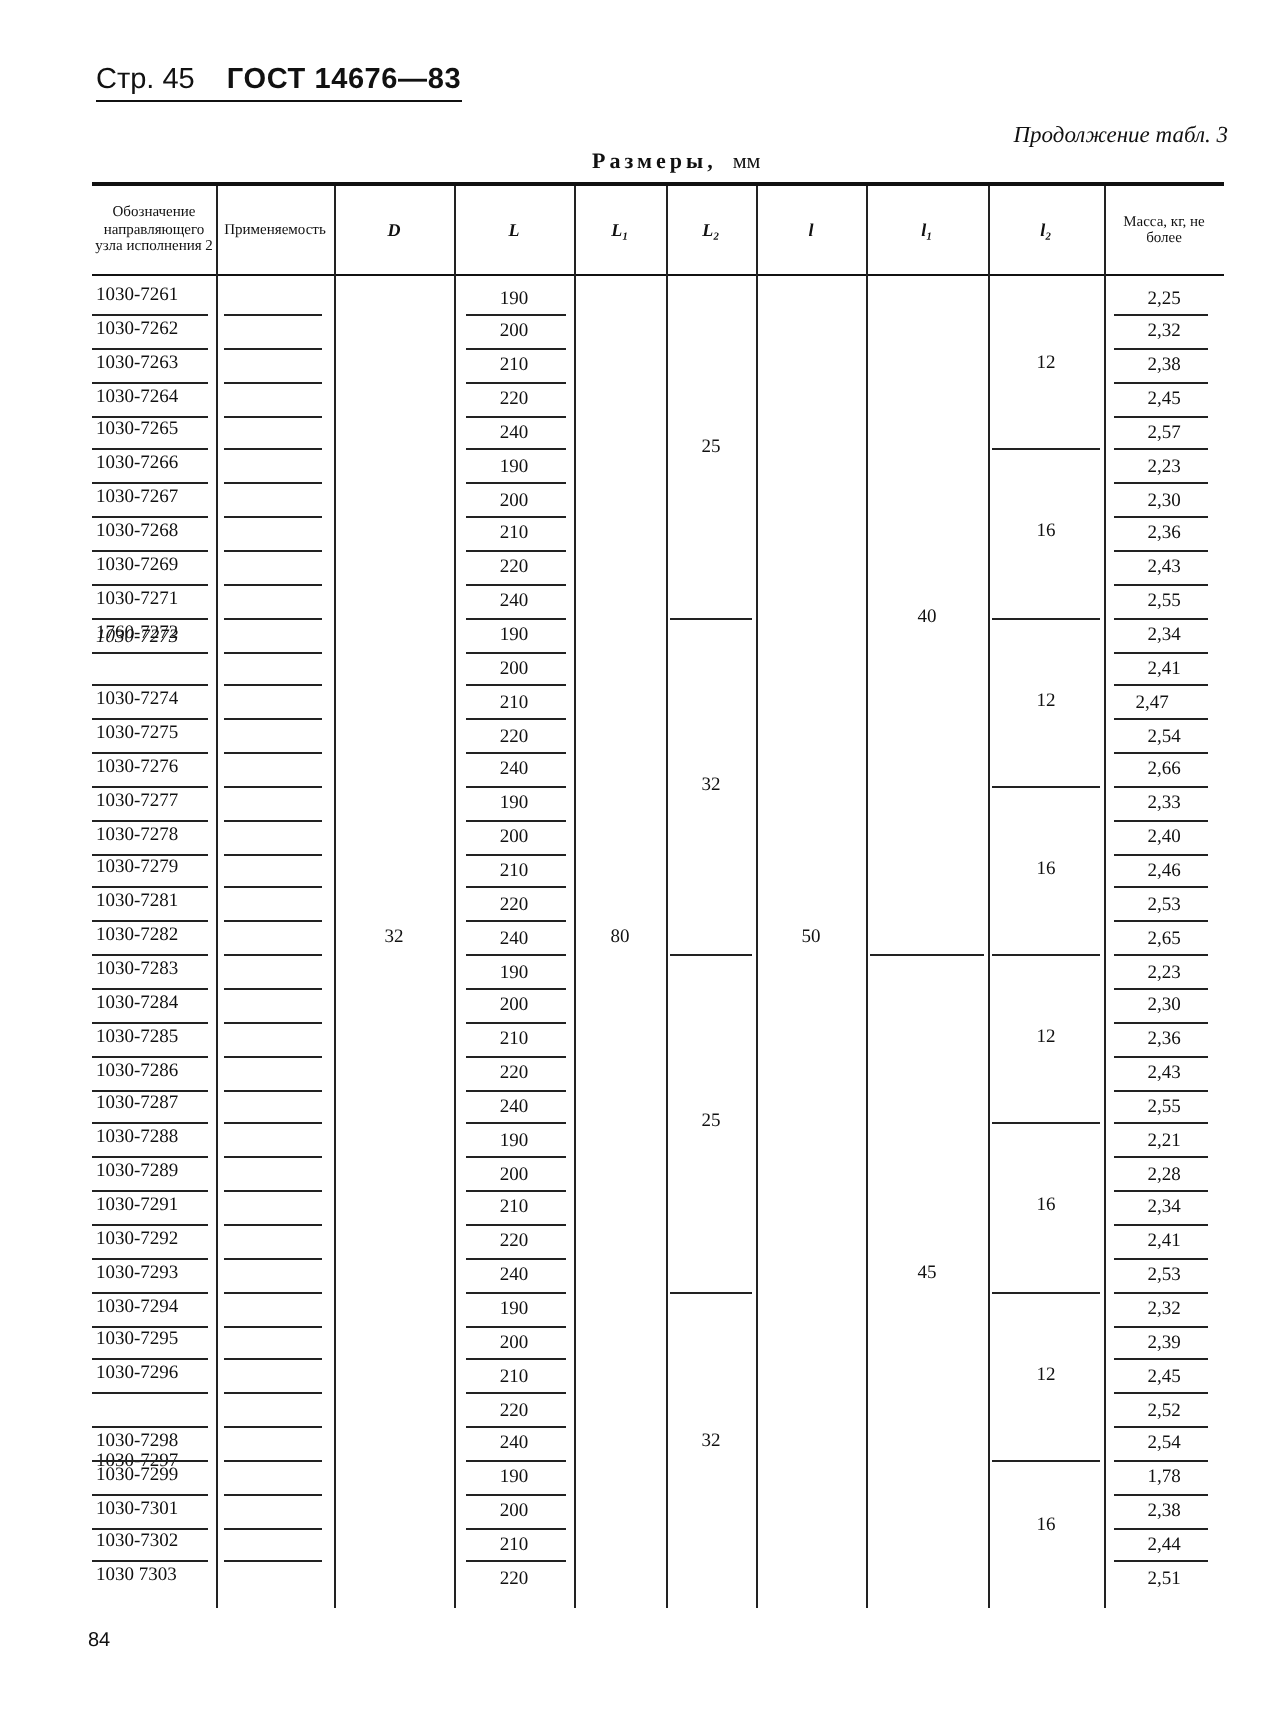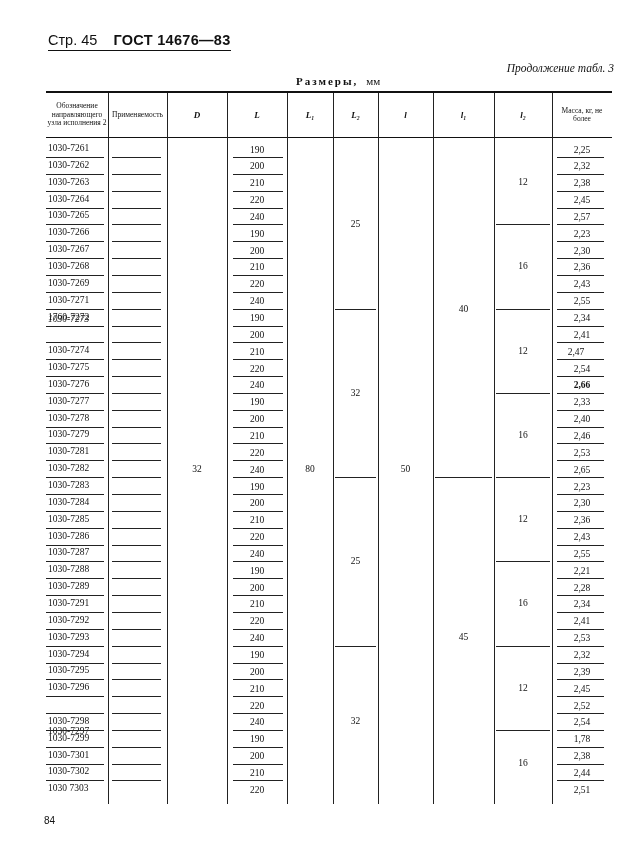--- a/index.html
+++ b/index.html
@@ -151,21 +151,21 @@
     <div class="rule" style="left: 511px; width: 47px; top: 266.2px;"></div>
     <div class="des" style="left: 2px; top: 269.05px;">1030-7275</div>
     <div class="cell" style="left: 181px; width: 60px; top: 269.05px; height: 13px;">220</div>
     <div class="cell" style="left: 506px; width: 60px; top: 269.05px; height: 13px;">2,54</div>
     <div class="rule" style="left: 0px; width: 58px; top: 283.05px;"></div>
     <div class="rule" style="left: 66px; width: 49px; top: 283.05px;"></div>
     <div class="rule" style="left: 187px; width: 50px; top: 283.05px;"></div>
     <div class="rule" style="left: 511px; width: 47px; top: 283.05px;"></div>
     <div class="des" style="left: 2px; top: 285.9px;">1030-7276</div>
     <div class="cell" style="left: 181px; width: 60px; top: 285.9px; height: 13px;">240</div>
-    <div class="cell" style="left: 506px; width: 60px; top: 285.9px; height: 13px; font-weight: bold;">2,66</div>
+    <div class="cell" style="left: 506px; width: 60px; top: 285.9px; height: 13px;">2,66</div>
     <div class="rule" style="left: 0px; width: 58px; top: 299.9px;"></div>
     <div class="rule" style="left: 66px; width: 49px; top: 299.9px;"></div>
     <div class="rule" style="left: 187px; width: 50px; top: 299.9px;"></div>
     <div class="rule" style="left: 511px; width: 47px; top: 299.9px;"></div>
     <div class="des" style="left: 2px; top: 302.75px;">1030-7277</div>
     <div class="cell" style="left: 181px; width: 60px; top: 302.75px; height: 13px;">190</div>
     <div class="cell" style="left: 506px; width: 60px; top: 302.75px; height: 13px;">2,33</div>
     <div class="rule" style="left: 0px; width: 58px; top: 316.75px;"></div>
     <div class="rule" style="left: 66px; width: 49px; top: 316.75px;"></div>
     <div class="rule" style="left: 187px; width: 50px; top: 316.75px;"></div>

